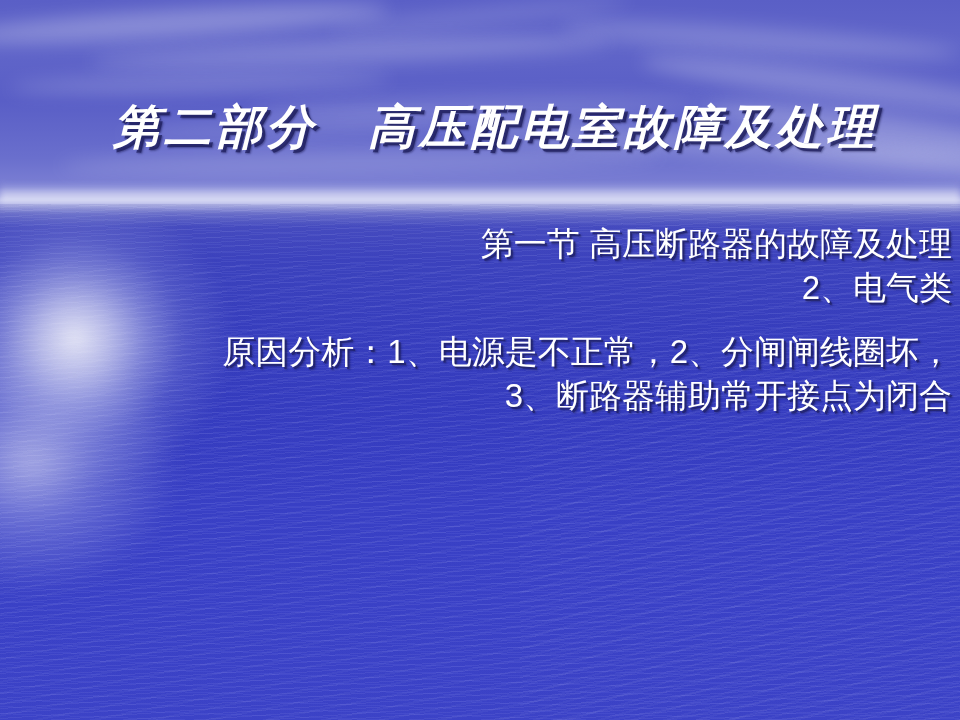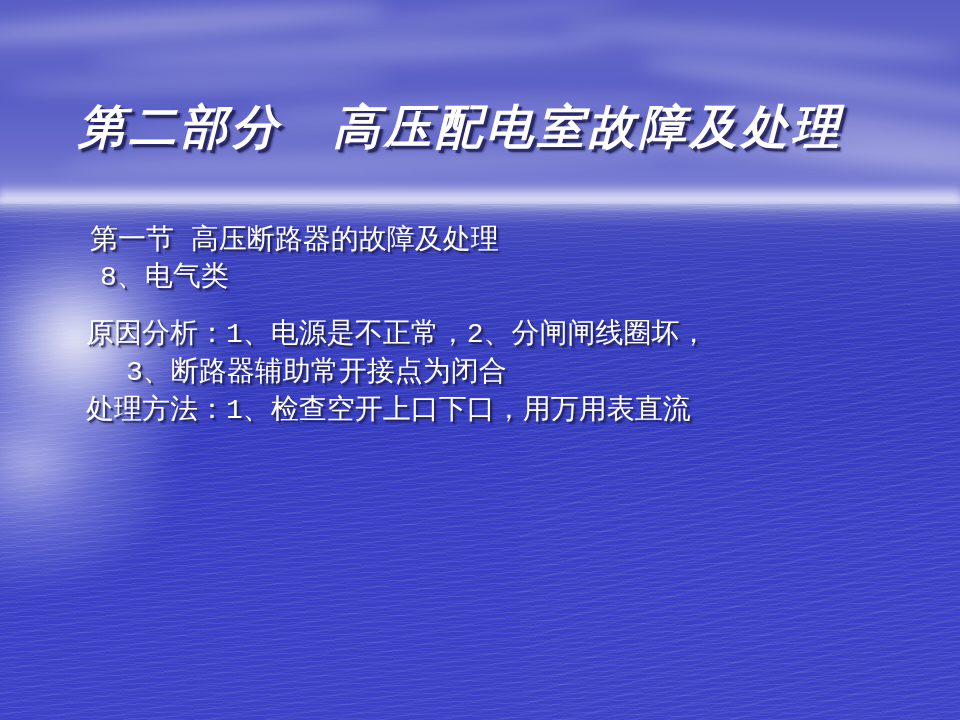--- a/index.html
+++ b/index.html
@@ -25,20 +25,21 @@
         #b9bce9 27.8%,
         #a7aae3 28.5%,
         #7277cf 29.6%,
         #4a50c4 31.5%,
         #3f46c2 36%,
         #3a41c2 45%,
         #373ec3 56%,
         #3a41c8 70%,
         #3c43ca 84%,
         #3e45cb 100%);
+    text-align: right;
   }
 
   
   .clouds {
     position: absolute;
     left: 0; top: 0;
     width: 960px; height: 215px;
     pointer-events: none;
   }
   .wisp {
@@ -177,22 +178,22 @@
        3px 3px 0px rgba(28,28,90,0.72),
        4px 4px 2px rgba(20,20,70,0.45);
   }
 
   .body-block {
     position: absolute;
     left: 86px;
     top: 222px;
     width: 866px;
     color: #ffffff;
-    font-family: Liberation Mono, monospace;
-    font-size: 28px;
+    font-family: Liberation Sans, sans-serif;
+    font-size: 33px;
     line-height: 1.33;
     text-shadow:
        2px 2px 0px rgba(30,32,96,0.70),
        3px 3px 2px rgba(18,18,70,0.40);
   }
   .line { white-space: nowrap; }
   .ln-1 { padding-left: 4px; }
   .ln-2 { padding-left: 14px; }
   .ln-3 { padding-left: 76px; }
 
@@ -231,27 +232,26 @@
     <div class="sunglow2"></div>
     <div class="ocean-dark"></div>
   </div>
 
   <div class="title">第二部分　高压配电室故障及处理</div>
 
   <div class="body-block">
 
     <div class="line ln-1">第一节  高压断路器的故障及处理</div>
 
-    <div class="line ln-2"> 8、电气类</div>
+    <div class="line ln-2"> 2、电气类</div>
 
 
     <div class="para">
       <div class="line">原因分析：1、电源是不正常，2、分闸闸线圈坏，</div>
       <div class="line cont">3、断路器辅助常开接点为闭合</div>
     </div>
 
     <div class="para para-tight">
-      <div class="line">处理方法：1、检查空开上口下口，用万用表直流</div>
     </div>
 
   </div>
 
 </div>
 
 </body></html>

